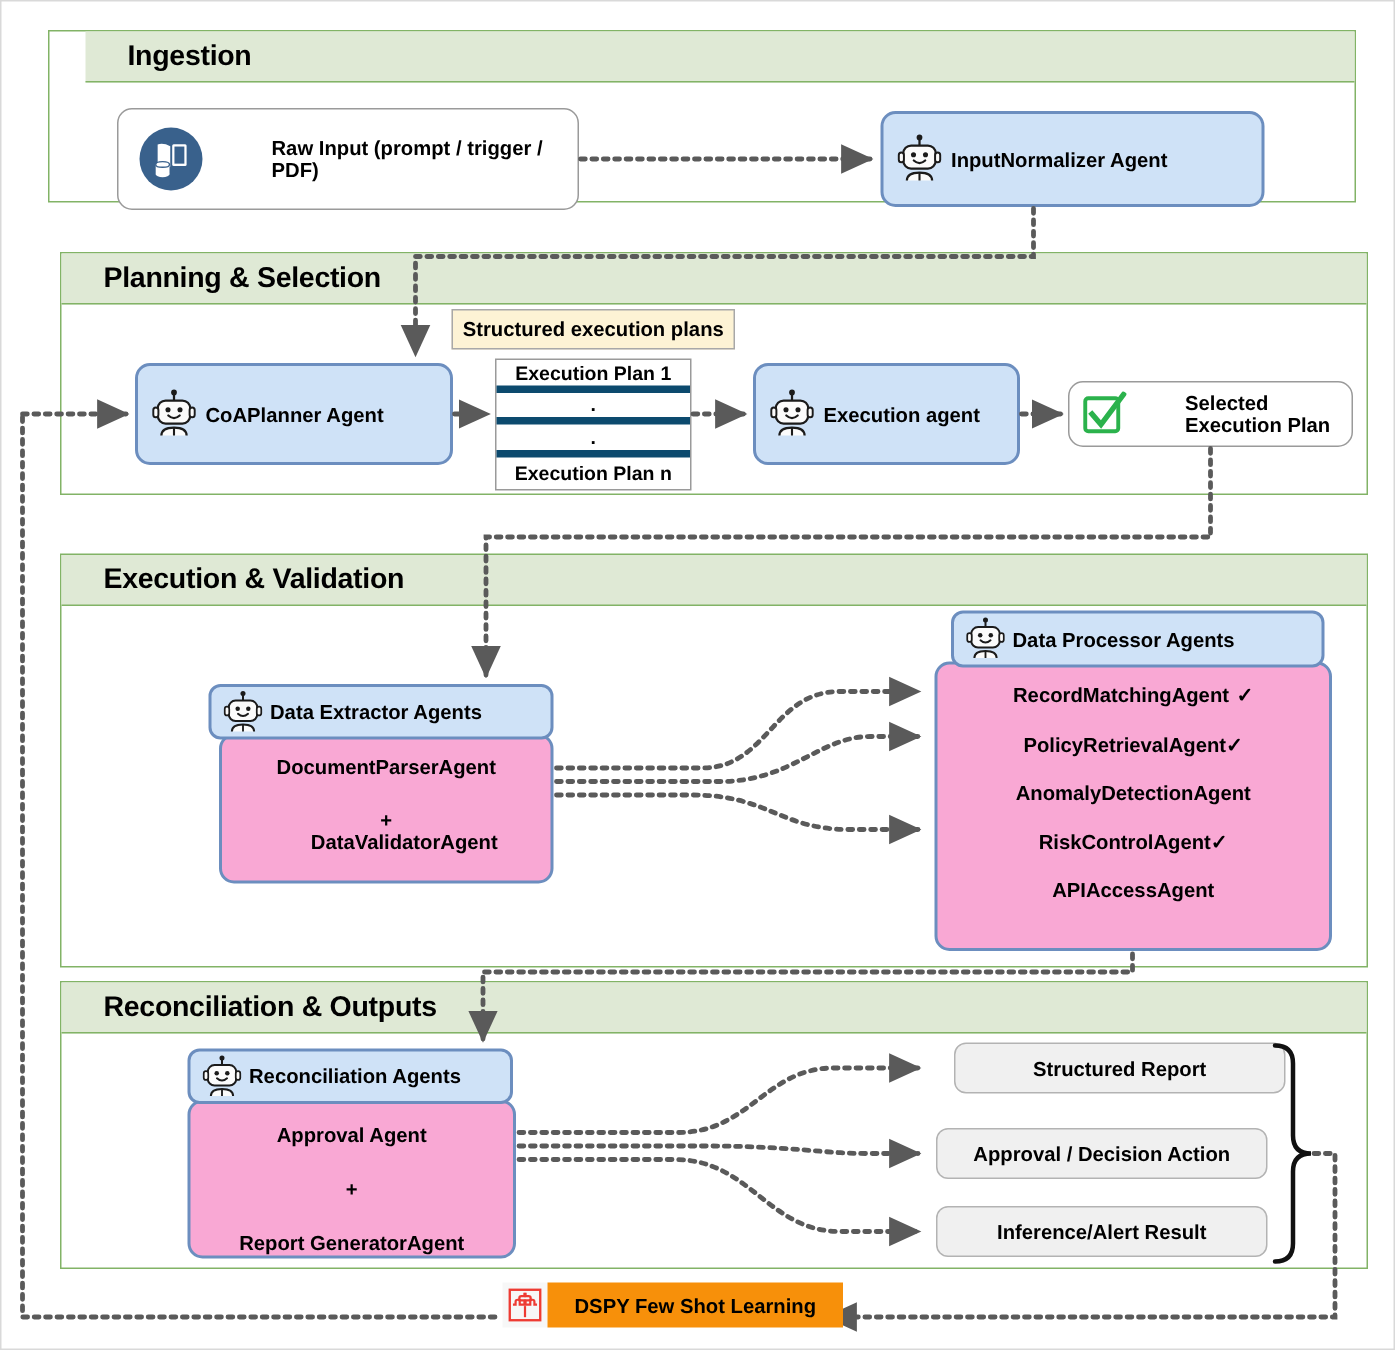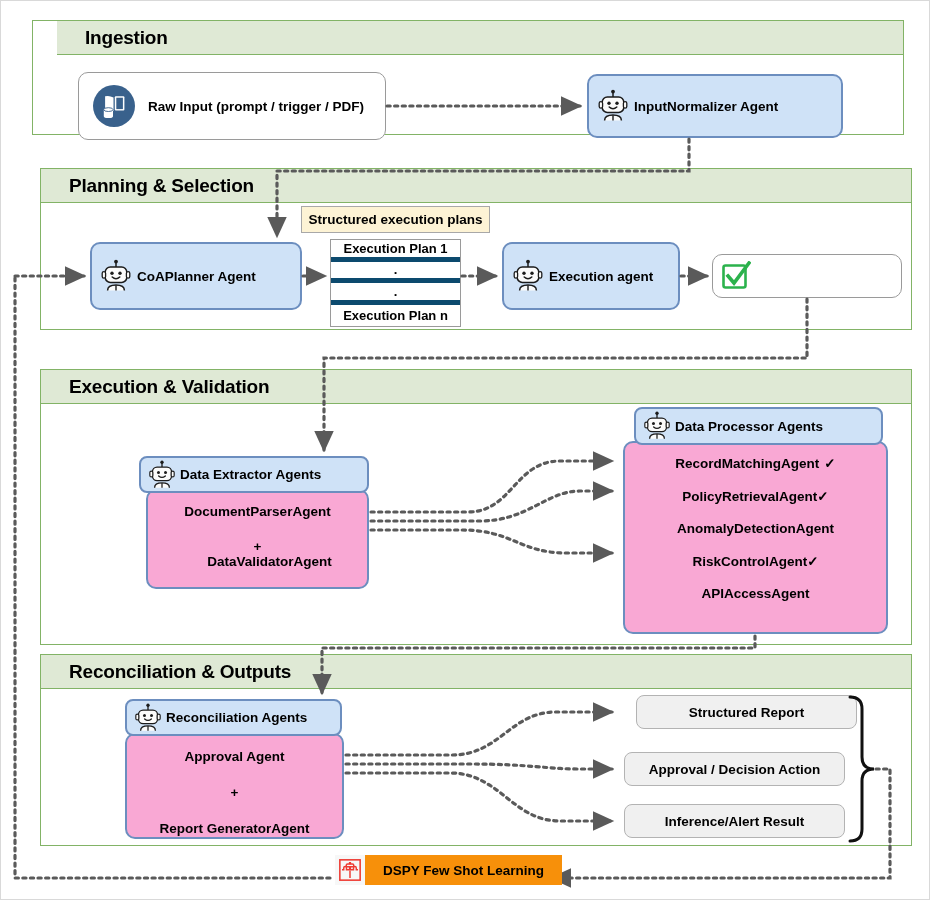--- a/index.html
+++ b/index.html
@@ -7,21 +7,21 @@
   #canvas{position:absolute;left:0;top:0;width:931px;height:901px;}
   #svg-layer{position:absolute;left:0;top:0;width:931px;height:901px;pointer-events:none;}
   .outer-frame{position:absolute;left:0;top:0;width:930px;height:900px;border:1px solid #d9d9d9;box-sizing:border-box;}
 
   .lane{position:absolute;box-sizing:border-box;border:1px solid #82b366;background:#ffffff;}
   .lane-head{height:34px;background:#dfe9d5;border-bottom:1px solid #82b366;display:flex;align-items:center;box-sizing:border-box;}
   .lane-title{font-size:19px;font-weight:bold;color:#000;padding-left:28px;letter-spacing:-0.2px;}
 
   .node{position:absolute;box-sizing:border-box;display:flex;align-items:center;}
   .agent-box{background:#cfe2f7;border:2px solid #6c8ebf;border-radius:10px;}
-  .plain-box{background:#ffffff;border:1px solid #9a9a9a;border-radius:10px;}
+  .plain-box{background:#ffffff;border:1px solid #9a9a9a;border-radius:10px;gap:33px;}
   .gray-box{background:#f0f0f0;border:1px solid #b3b3b3;border-radius:8px;justify-content:center;}
   .lbl{font-size:13.5px;font-weight:bold;color:#000;}
   .lbl-c{width:100%;text-align:center;}
 
   .robot{width:34px;height:34px;flex:0 0 34px;margin-left:7px;margin-right:4px;}
   .robot-sm{width:30px;height:30px;flex:0 0 30px;margin-left:6px;margin-right:3px;}
 
   .rawinput-icon{width:44px;height:44px;flex:0 0 44px;margin-left:13px;margin-right:12px;}
   .check-icon{width:30px;height:30px;flex:0 0 30px;margin-left:8px;margin-right:6px;}
 
@@ -153,20 +153,21 @@
     <span class="lbl">Execution agent</span>
   </div>
 
   <div class="node plain-box" style="left:712px;top:254px;width:190px;height:44px;">
     <span class="check-icon">
       <svg viewBox="0 0 30 30" width="30" height="30">
         <rect x="2.5" y="4.5" width="22" height="22" rx="2" fill="#ffffff" stroke="#2bb24c" stroke-width="2.6"></rect>
         <path d="M7 15 l6 7 L28 2" stroke="#2bb24c" stroke-width="3.6" fill="none" stroke-linecap="square"></path>
       </svg>
     </span>
+    <span class="lbl">Selected Execution Plan</span>
   </div>
 
   <div class="stack-head" style="left:139px;top:456px;width:230px;height:37px;">
     <span class="robot-sm">
       <svg viewBox="0 0 34 34" width="30" height="30">
         <line x1="17" y1="3" x2="17" y2="8" stroke="#1b1b1b" stroke-width="1.5"></line>
         <circle cx="17" cy="2.6" r="1.9" fill="#1b1b1b"></circle>
         <rect x="6.2" y="8" width="21.6" height="15.4" rx="5.2" fill="#fbfbfb" stroke="#1b1b1b" stroke-width="1.5"></rect>
         <rect x="3.2" y="12.6" width="3.4" height="6.6" rx="1.7" fill="#fbfbfb" stroke="#1b1b1b" stroke-width="1.3"></rect>
         <rect x="27.4" y="12.6" width="3.4" height="6.6" rx="1.7" fill="#fbfbfb" stroke="#1b1b1b" stroke-width="1.3"></rect>

